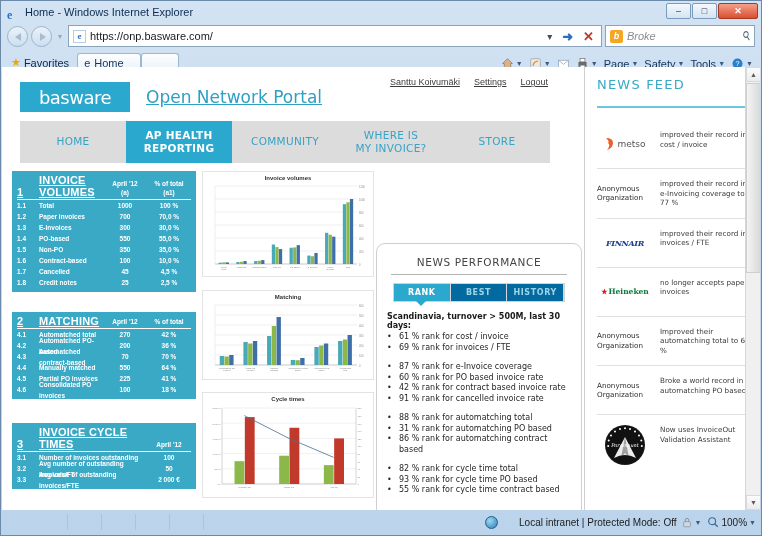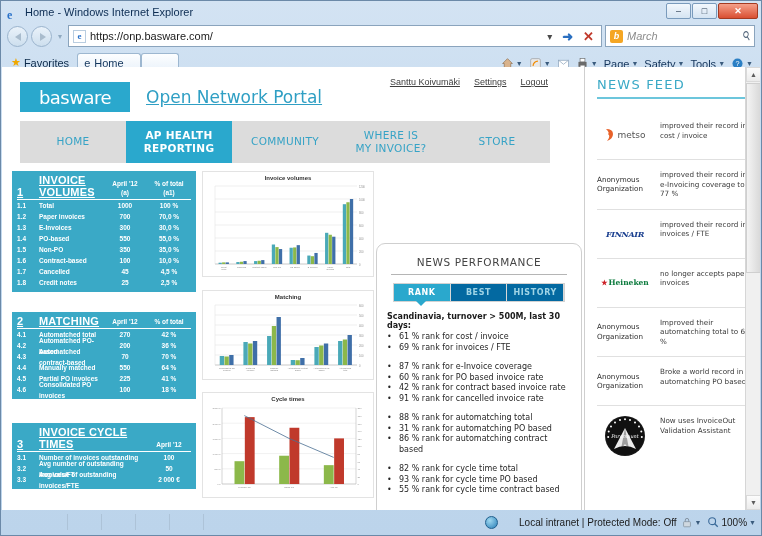--- a/index.html
+++ b/index.html
@@ -248,21 +248,21 @@
   }
   .bullet .dot { width: 12px; text-align: left; }
   .bullet .btxt { flex: 1; }
   
   #news-col {
     width: 176px; height: 443px; border-left: 1px solid #cfcfcf;
     background: #fff; padding: 10px 8px 0 12px; position: relative;
   }
   #news-title {
     font-size: 13px; color: #3aa9c6; letter-spacing: 1.2px;
-    font-family: "DejaVu Sans", sans-serif; padding-bottom: 5px;
+    font-family: "DejaVu Sans", sans-serif; padding-bottom: 14px;
   }
   #news-rule { height: 2px; background: #6cc6dc; margin-bottom: 12px; }
   .news-item {
     display: flex; align-items: flex-start; gap: 7px;
     border-bottom: 1px solid #e0e0e0; padding: 10px 0 10px 0; min-height: 44px;
   }
   .news-item:last-child { border-bottom: none; }
   .news-logo {
     width: 56px; flex-shrink: 0; display: flex; align-items: center;
     justify-content: center; min-height: 28px;
@@ -336,21 +336,21 @@
     <span class="drop-caret">▾</span>
     <span id="addr-field">
       <span class="favicon">e</span>
       <span class="addr-url">https://onp.basware.com/</span>
       <span class="addr-ctl caret">▾</span>
       <span class="addr-ctl go">➜</span>
       <span class="addr-ctl stop">✕</span>
     </span>
     <span id="search-field">
       <span class="bing-icon">b</span>
-      <span>March</span>
+      <span>Broke</span>
       <span class="mag">⚲</span>
     </span>
   </div>
 
   <div id="fav-row">
     <span id="fav-btn">
       <span class="star">★</span>
       <span>Favorites</span>
     </span>
     <span class="tab">

